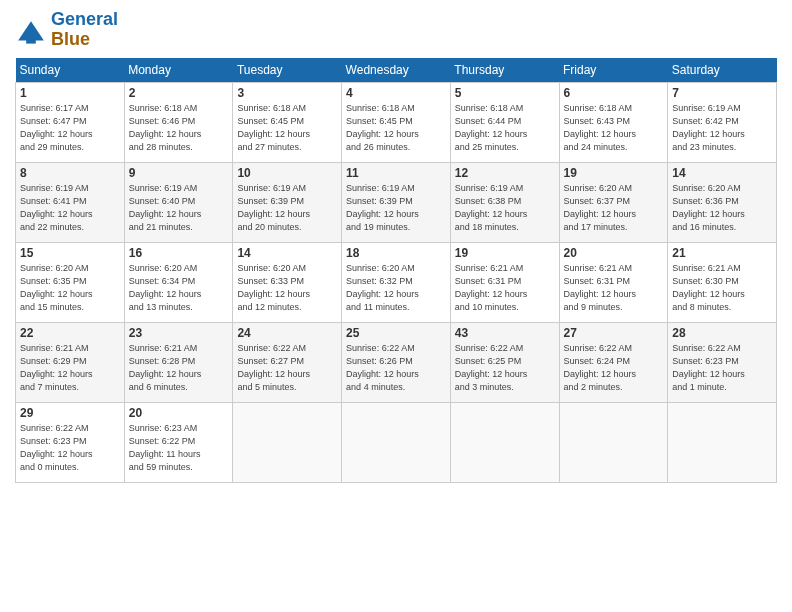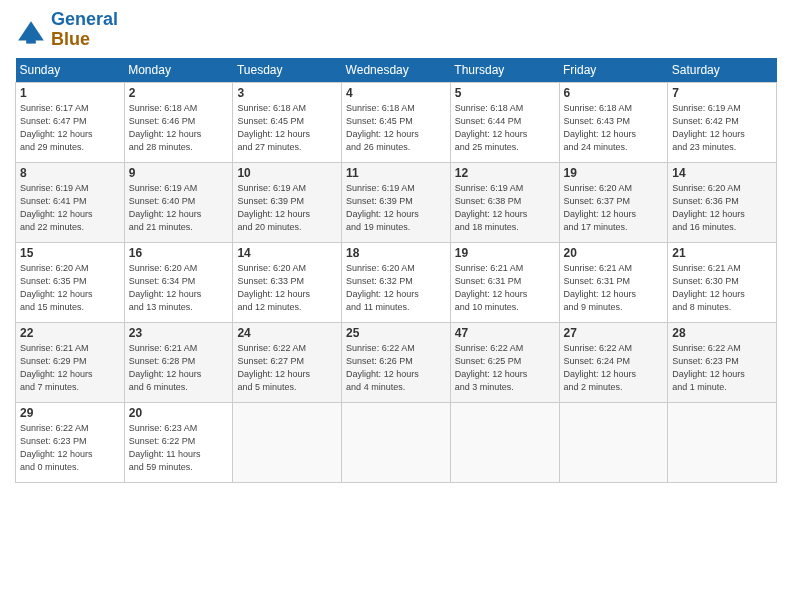--- a/index.html
+++ b/index.html
@@ -299,21 +299,21 @@
 and 5 minutes.</div>
           </td>
           <td>
             <span class="day-num">25</span>
             <div class="day-info" style="white-space: pre-line;">Sunrise: 6:22 AM
 Sunset: 6:26 PM
 Daylight: 12 hours
 and 4 minutes.</div>
           </td>
           <td>
-            <span class="day-num">47</span>
+            <span class="day-num">43</span>
             <div class="day-info" style="white-space: pre-line;">Sunrise: 6:22 AM
 Sunset: 6:25 PM
 Daylight: 12 hours
 and 3 minutes.</div>
           </td>
           <td>
             <span class="day-num">27</span>
             <div class="day-info" style="white-space: pre-line;">Sunrise: 6:22 AM
 Sunset: 6:24 PM
 Daylight: 12 hours

